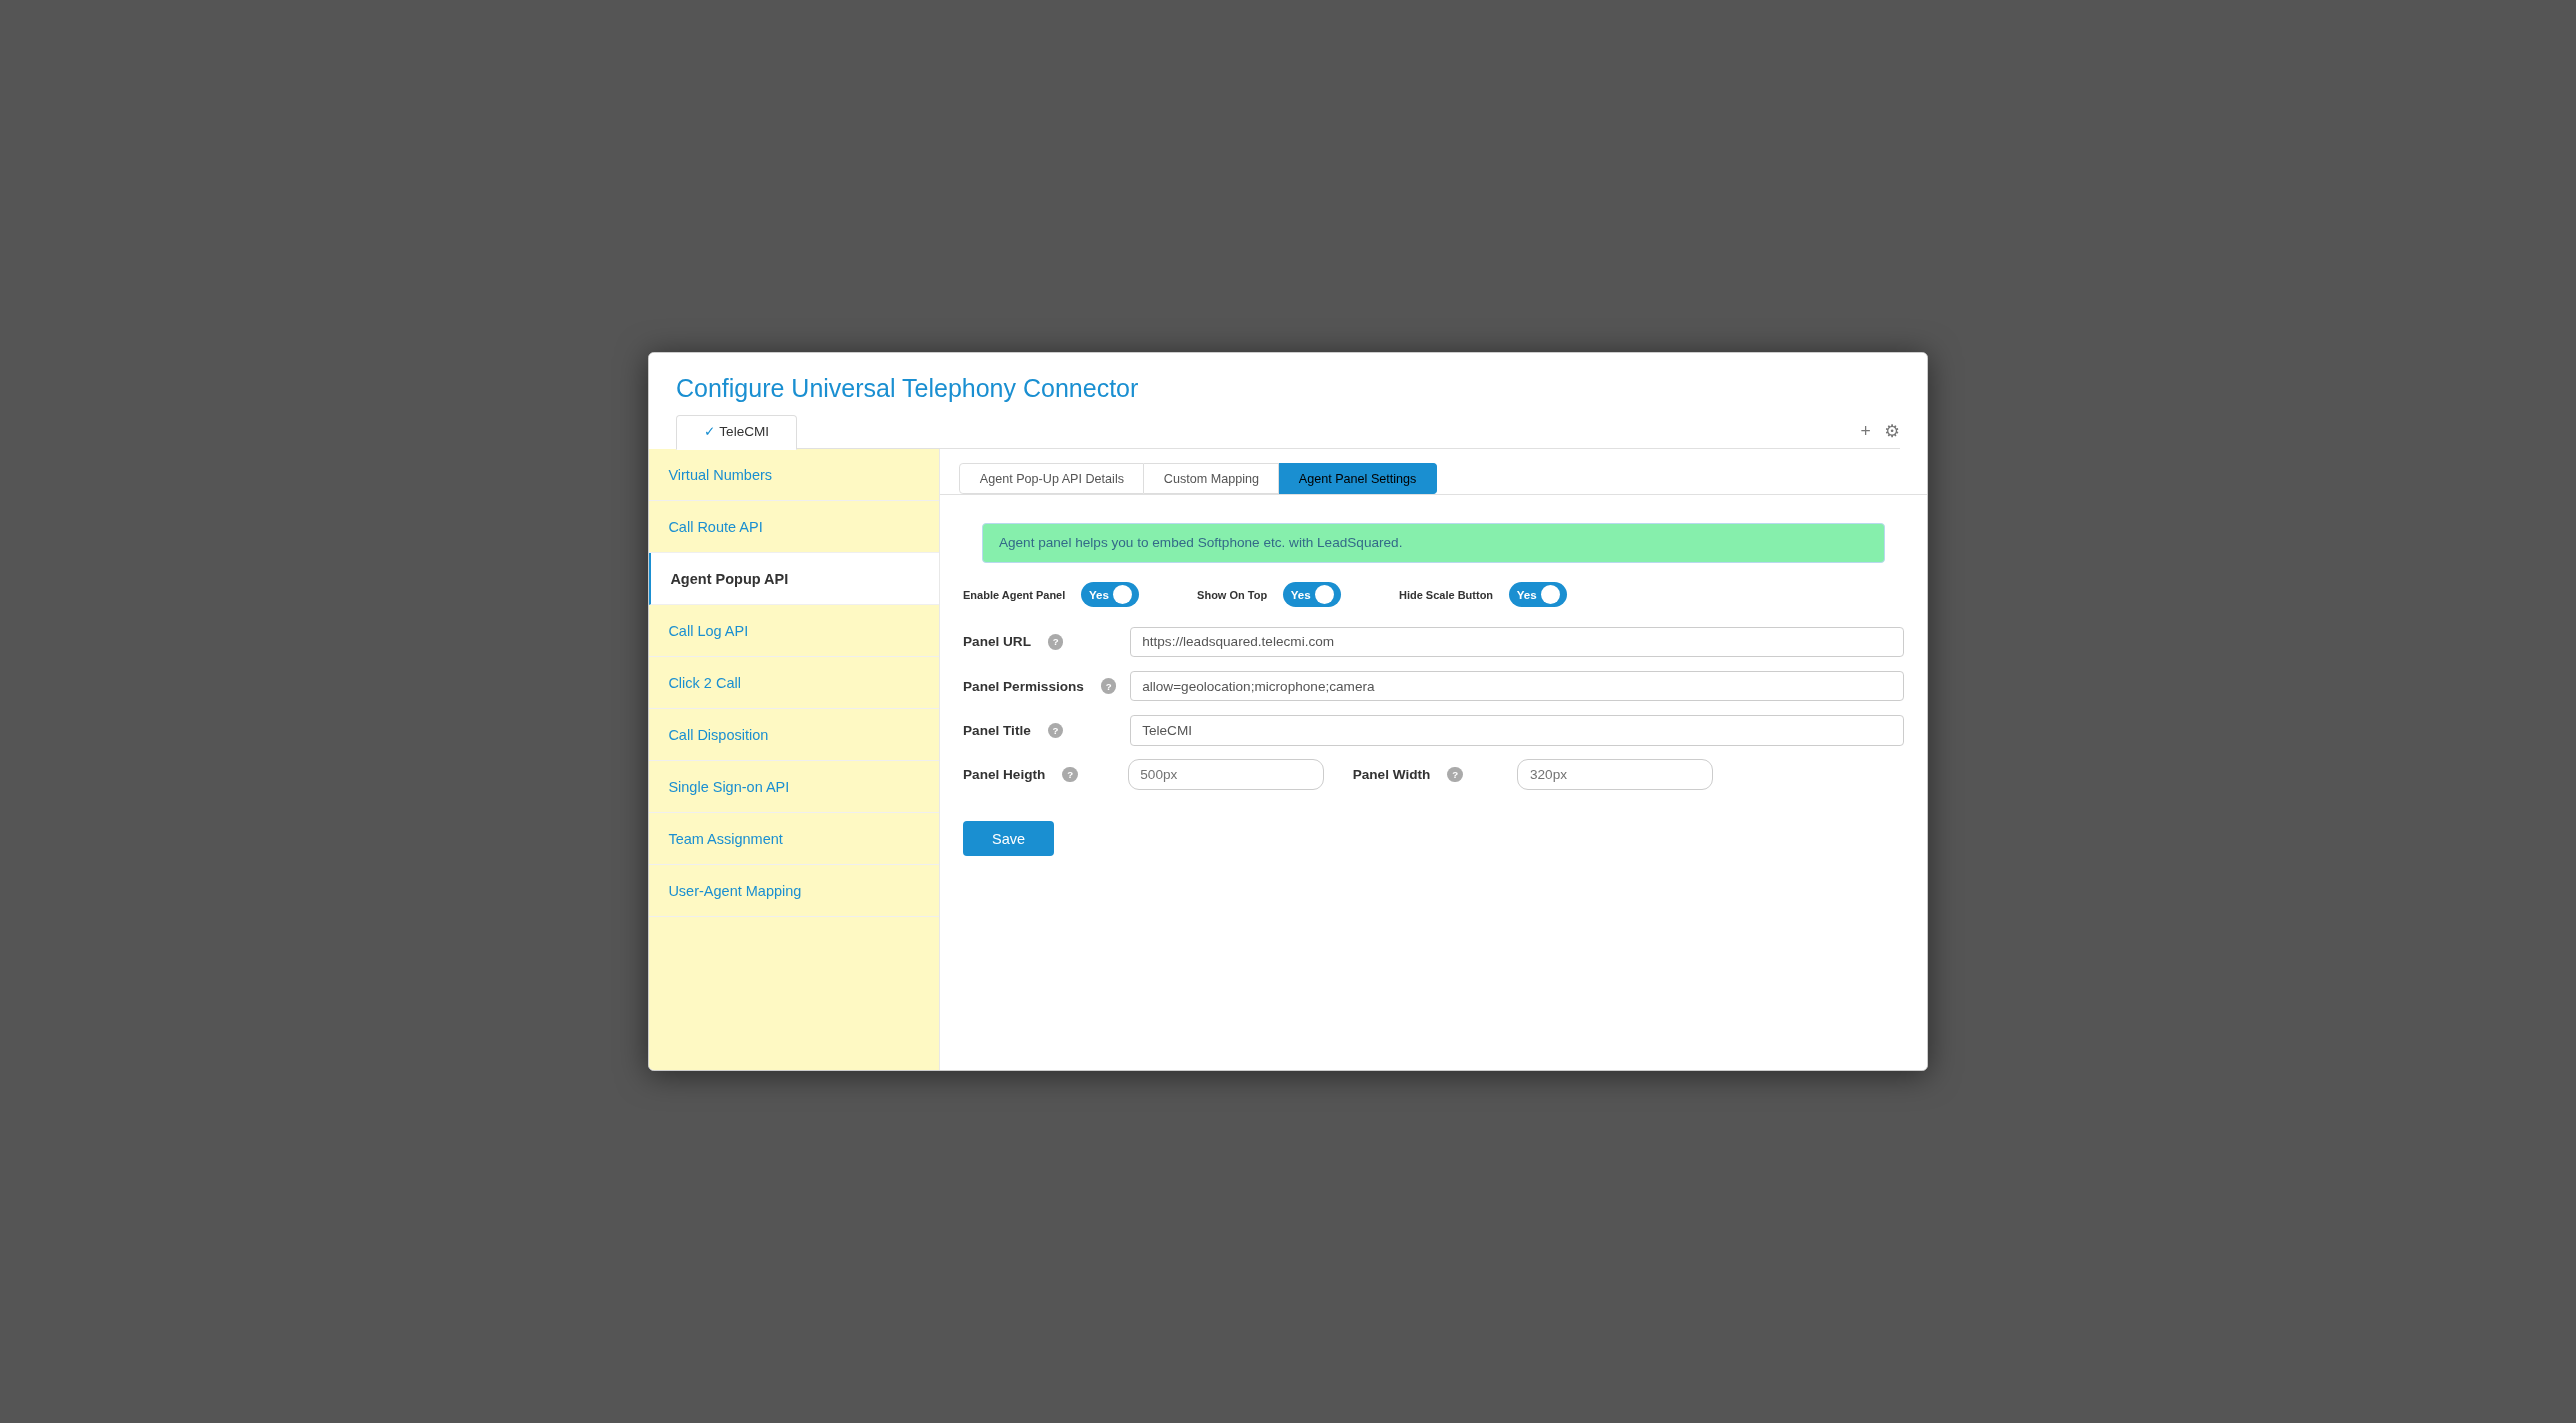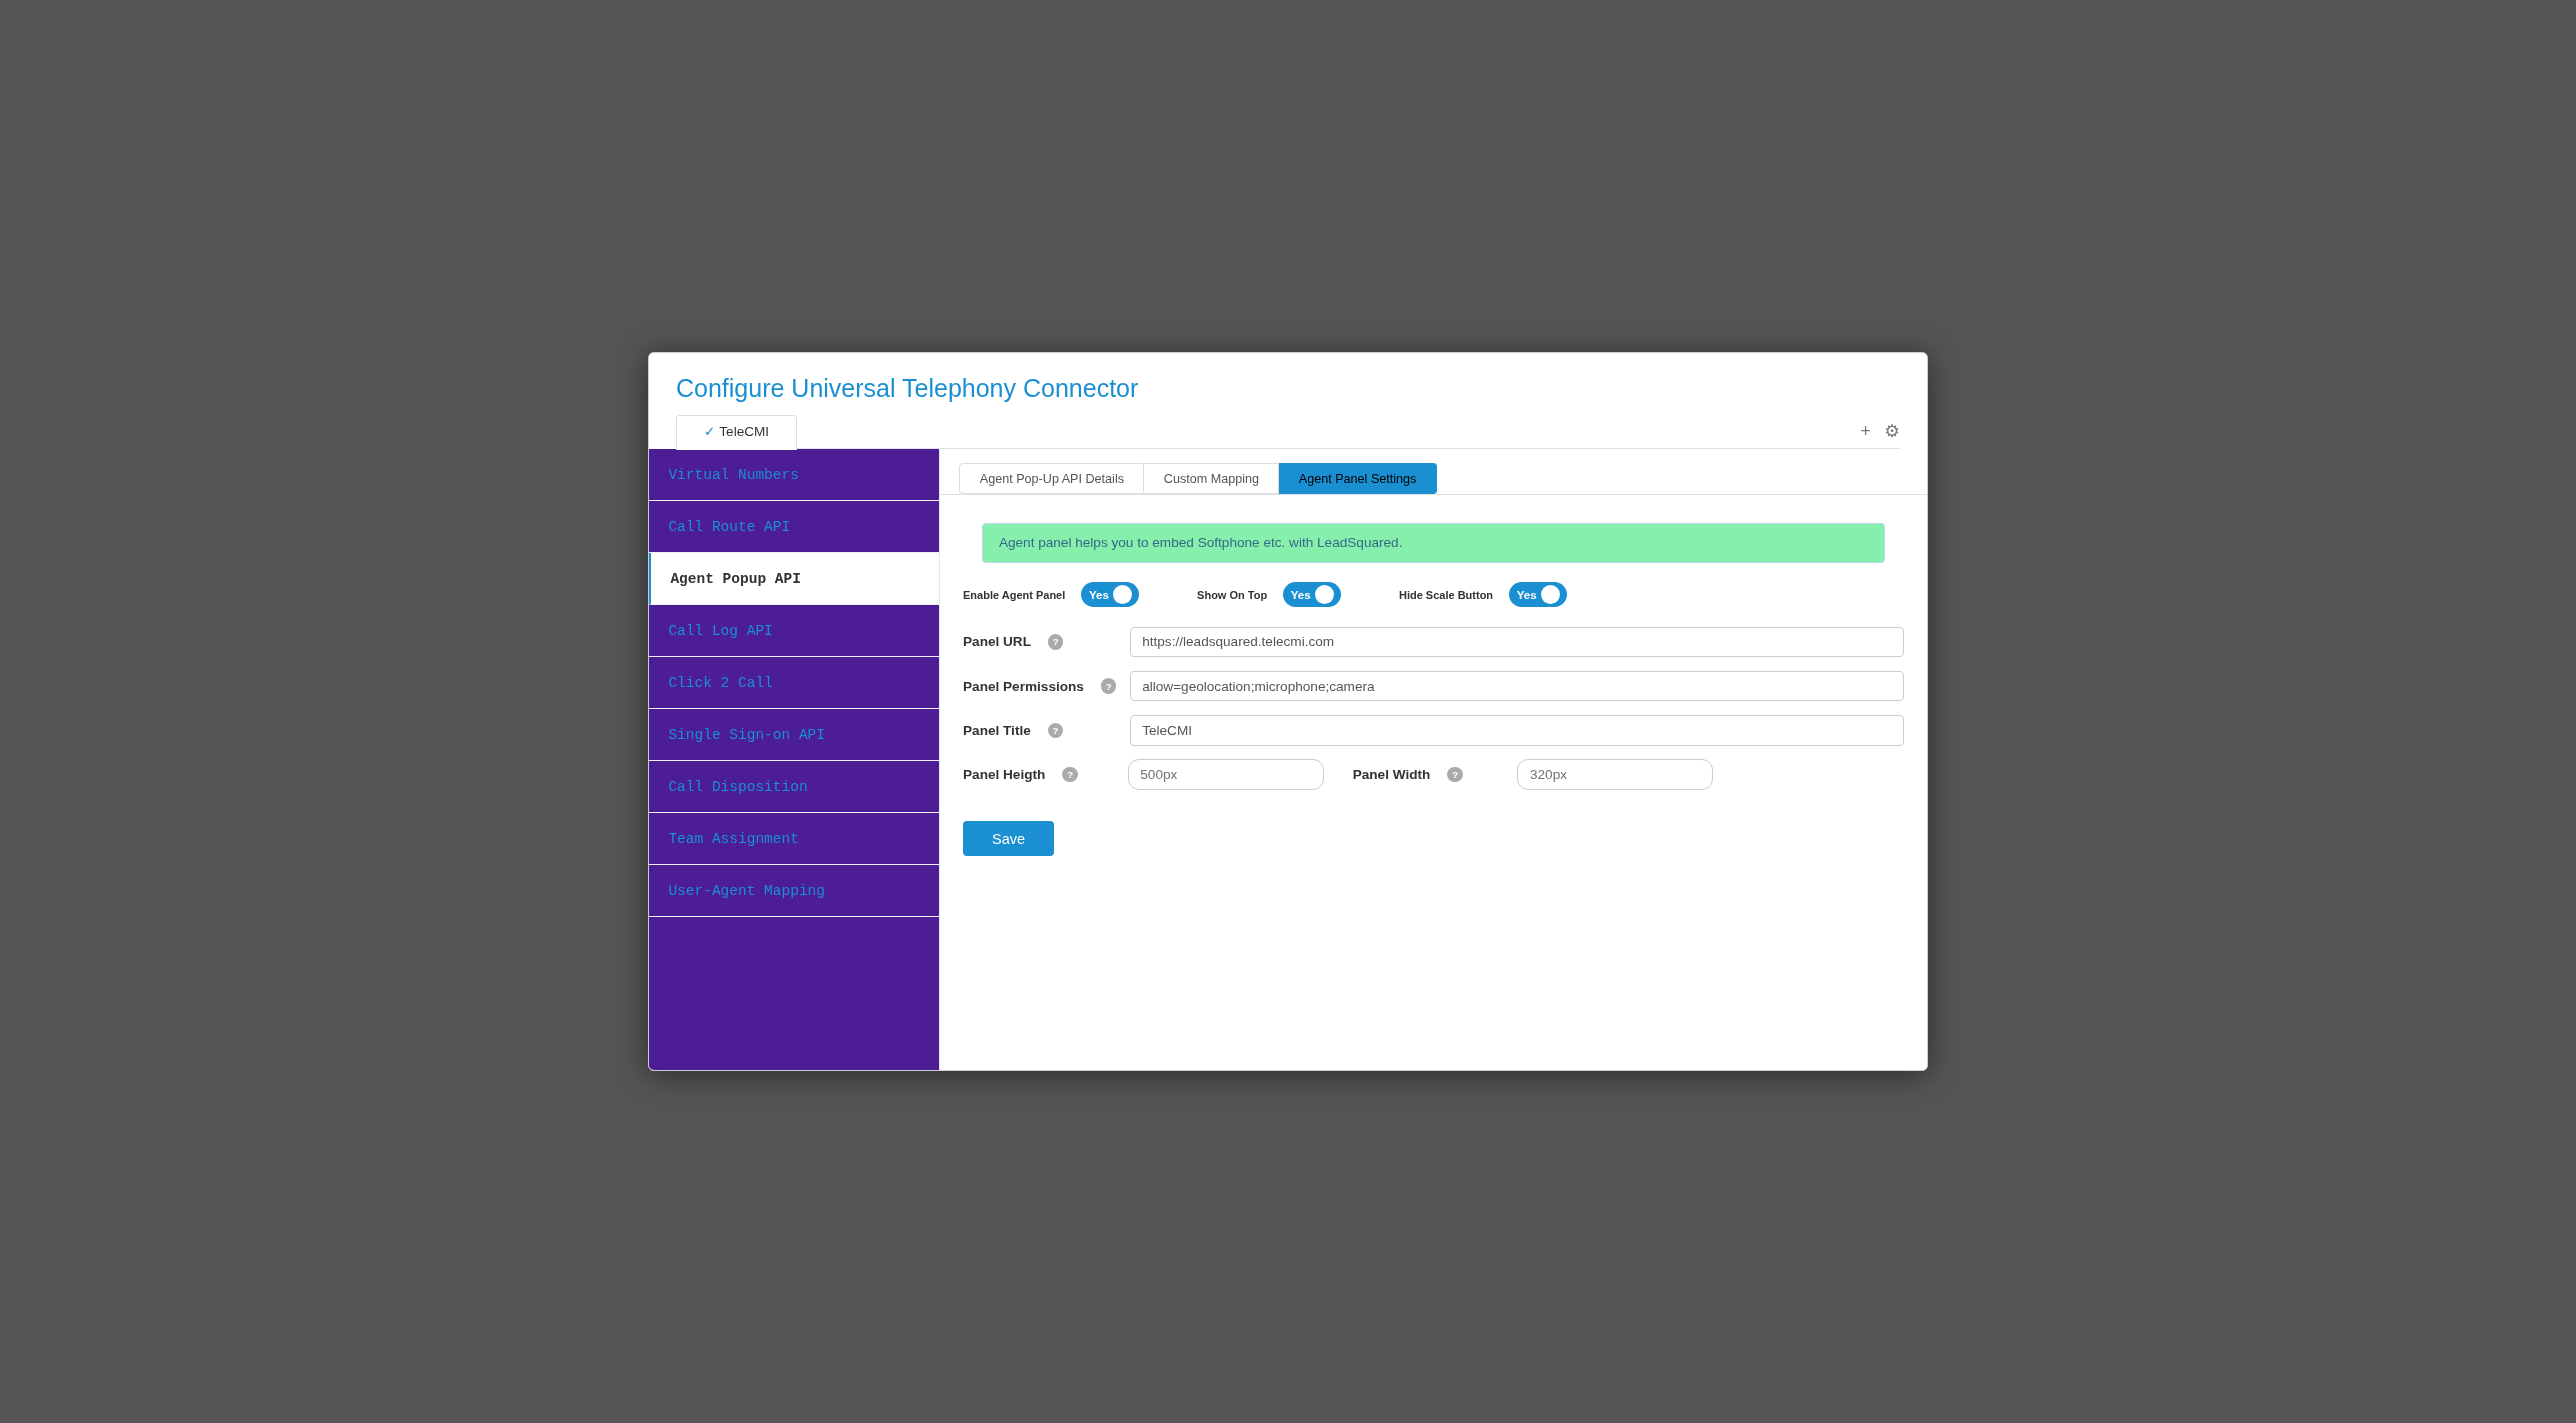--- a/index.html
+++ b/index.html
@@ -72,25 +72,24 @@
       cursor: pointer;
       color: #777;
       font-size: 17.5px;
     }
     .content-area {
       display: flex;
       min-height: 621px;
     }
     .sidebar {
       width: 291px;
-      background: #4c1d95;
+      background: #fef9c3;
       border-right: 1px solid #e8e8e8;
       padding: 0;
       flex-shrink: 0;
-      font-family: Liberation Mono, monospace;
     }
     .sidebar-item {
       padding: 17.5px 19.4px;
       border-bottom: 1px solid #efefef;
       color: #1a8fd1;
       cursor: pointer;
       font-size: 14.5px;
     }
     .sidebar-item.active {
       color: #333;
@@ -271,22 +270,22 @@
   </div>
 
   <div class="content-area">
     <div class="sidebar">
 
     <div class="sidebar-item">Virtual Numbers</div>
         <div class="sidebar-item">Call Route API</div>
         <div class="sidebar-item active">Agent Popup API</div>
         <div class="sidebar-item">Call Log API</div>
         <div class="sidebar-item">Click 2 Call</div>
+        <div class="sidebar-item">Call Disposition</div>
         <div class="sidebar-item">Single Sign-on API</div>
-        <div class="sidebar-item">Call Disposition</div>
         <div class="sidebar-item">Team Assignment</div>
         <div class="sidebar-item">User-Agent Mapping</div>
       </div>
 
     <div class="main-content main-wrapper">
       <div class="top-tabs">
 
       <div class="top-tab">Agent Pop-Up API Details</div>
           <div class="top-tab">Custom Mapping</div>
           <div class="top-tab active">Agent Panel Settings</div>

